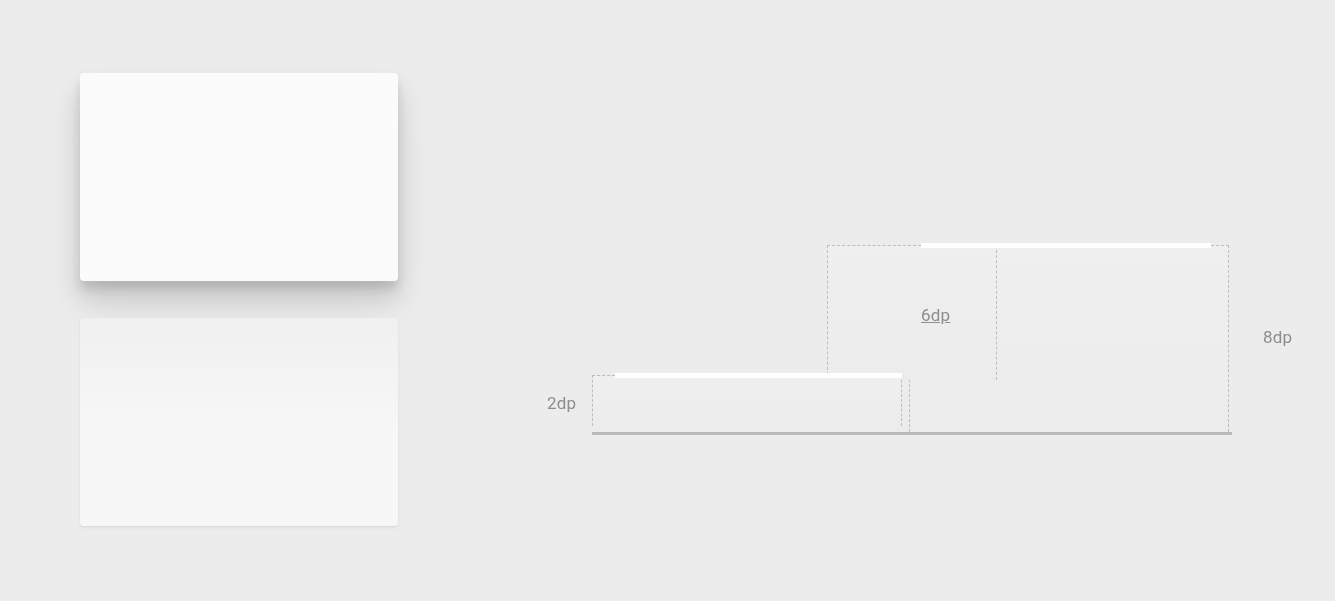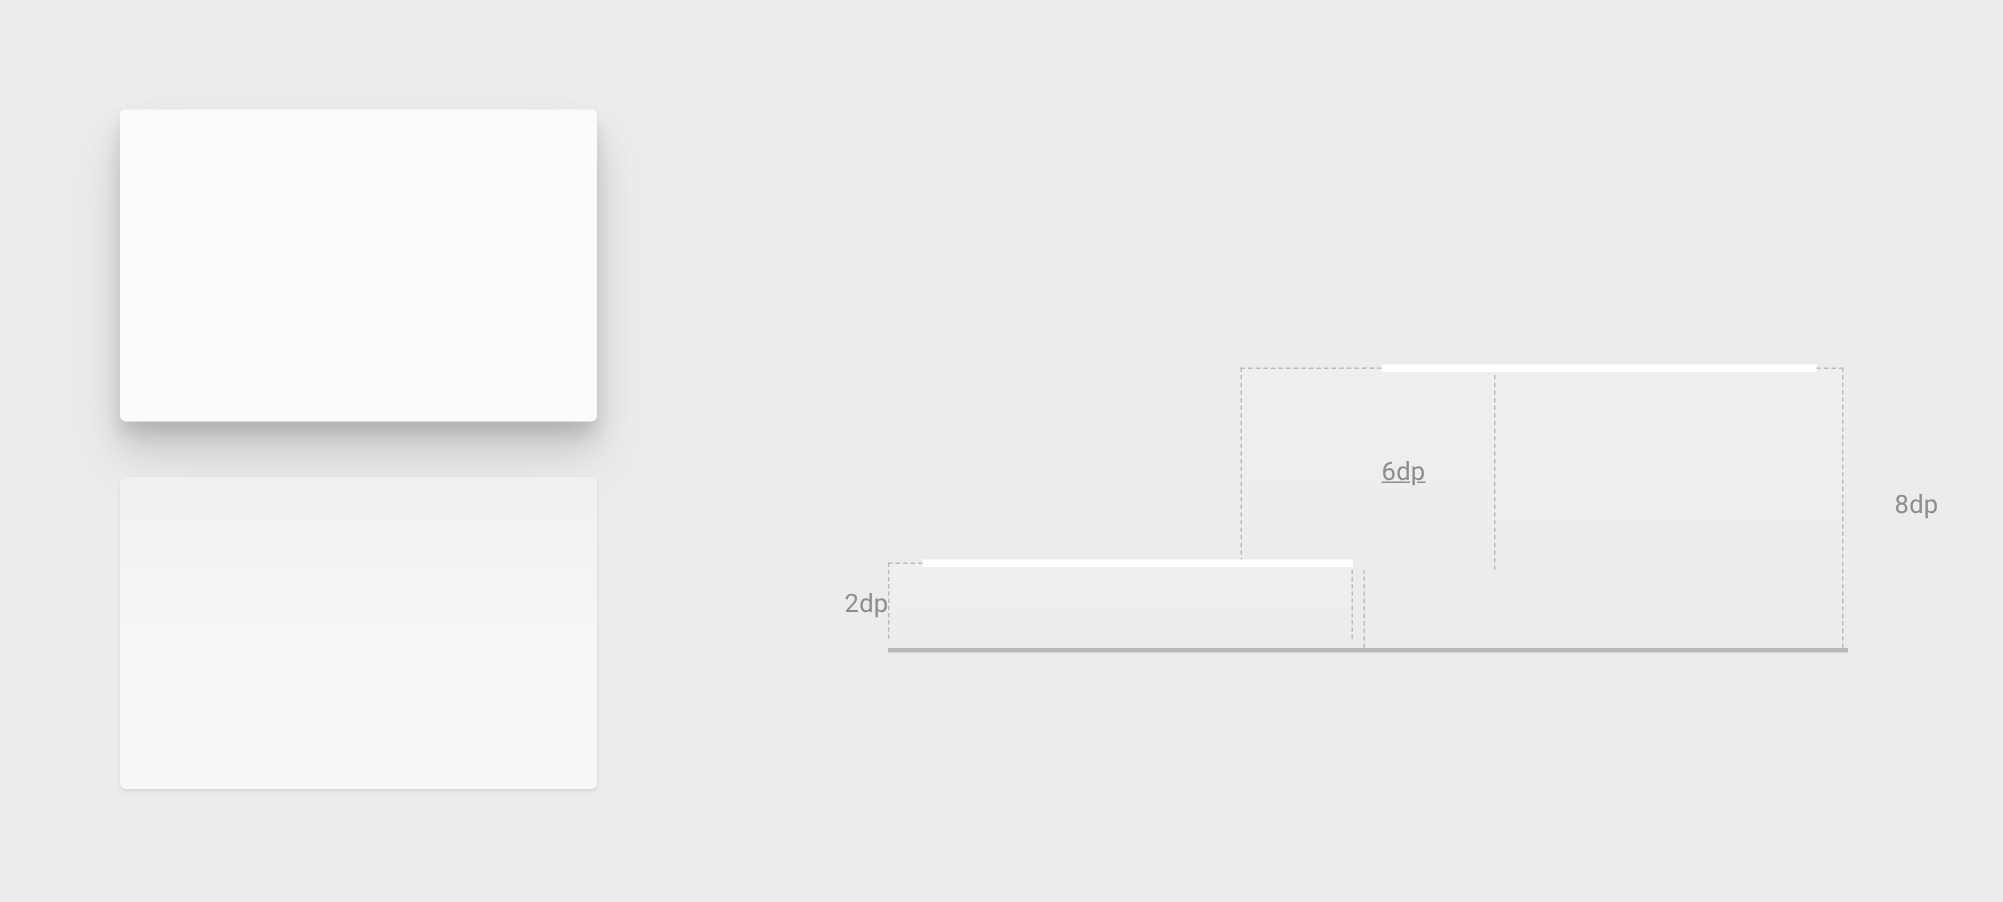--- a/index.html
+++ b/index.html
@@ -111,21 +111,21 @@
       width: 290px;
     }
 
     
     .label {
       position: absolute;
       color: #8d8d8d;
       font-size: 17px;
       letter-spacing: 0.2px;
     }
-    .label-2dp { left: 16px;   top: 148px; }
+    .label-2dp { left: 0px;   top: 148px; }
     .label-6dp { left: 374px; top: 60px; text-decoration: underline; }
     .label-8dp { left: 716px; top: 82px; }
   </style>
 </head>
 <body>
 
 <div class="card card-elevated"></div>
 <div class="card card-low"></div>
 
 <div class="diagram">

